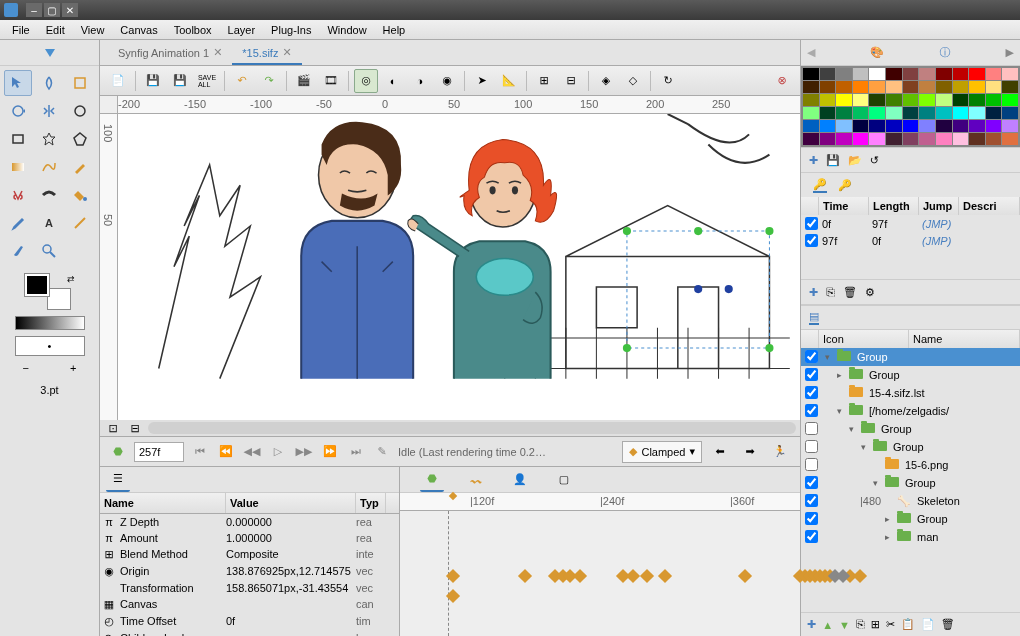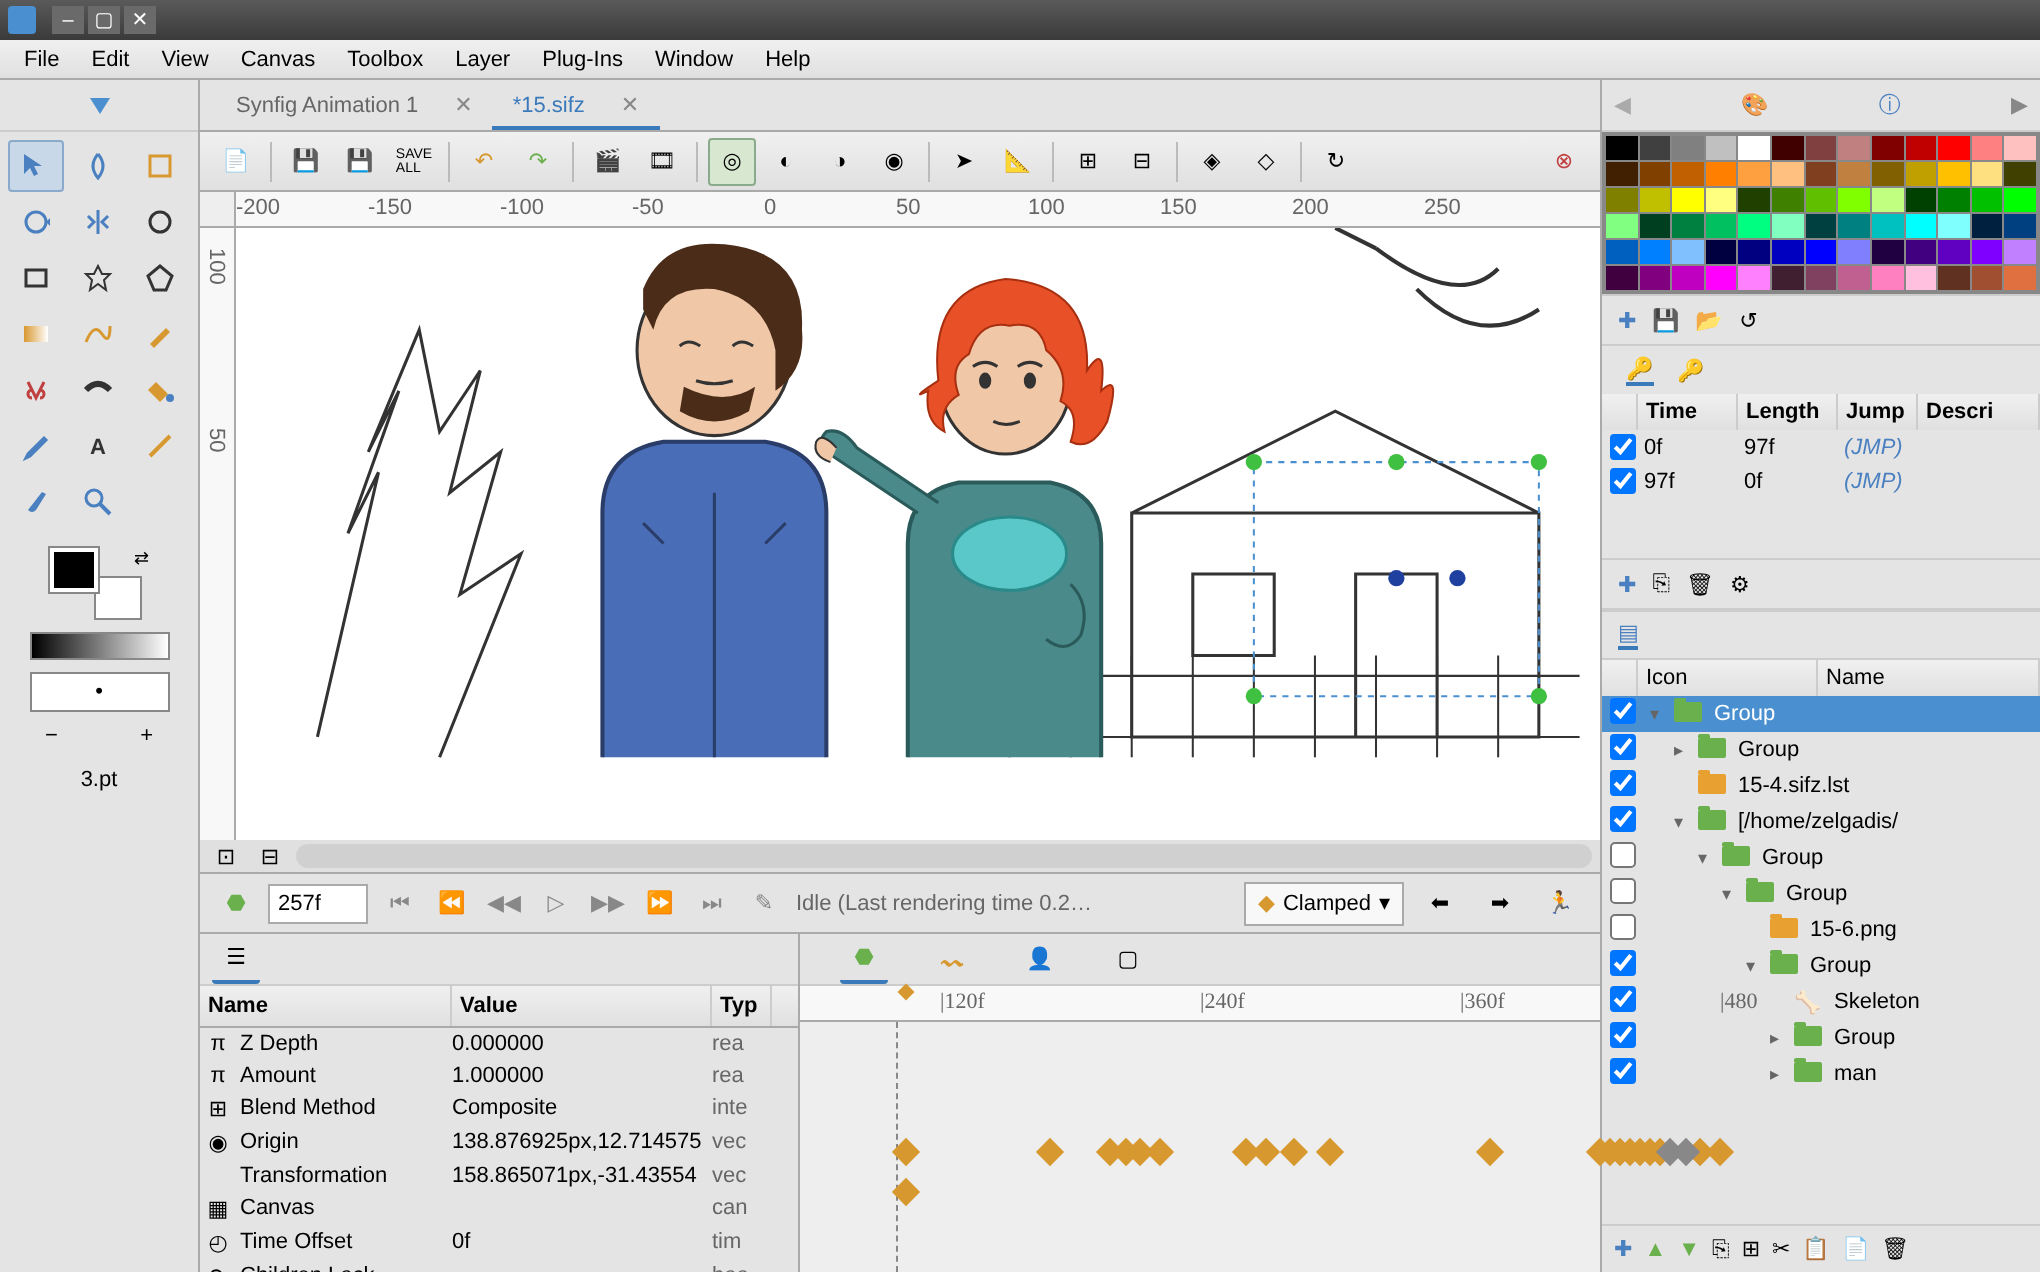--- a/index.html
+++ b/index.html
@@ -22,21 +22,21 @@
 .fg-bg .fg { position: absolute; top: 0; left: 0; width: 24px; height: 22px; background: #000; border: 2px solid #fff; box-shadow: 0 0 0 1px #888; }
 .fg-bg .bg { position: absolute; bottom: 0; right: 4px; width: 24px; height: 22px; background: #fff; border: 1px solid #888; }
 .fg-bg .swap { position: absolute; top: 0; right: 0; font-size: 9px; cursor: pointer; }
 .gradient-bar { width: 70px; height: 14px; background: linear-gradient(90deg, #000, #fff); border: 1px solid #888; }
 .blank-box { width: 70px; height: 20px; border: 1px solid #888; background: #fff; display: flex; align-items: center; justify-content: center; }
 .blank-box::after { content: '•'; }
 .pm-row { width: 70px; display: flex; justify-content: space-between; padding: 0 8px; }
 .pt-label { text-align: center; padding: 4px; }
 .center-area { flex: 1; display: flex; flex-direction: column; }
 .tab-bar { height: 26px; background: #e4e4e4; display: flex; align-items: flex-end; padding: 0 8px; border-bottom: 1px solid #aaa; }
-.tab { padding: 4px 10px; color: #666; display: flex; align-items: center; gap: 18px; cursor: pointer; border-bottom: 2px solid transparent; text-align: right; }
+.tab { padding: 4px 10px; color: #666; display: flex; align-items: center; gap: 4px; cursor: pointer; border-bottom: 2px solid transparent; text-align: right; }
 .tab.active { color: #3a7aba; border-bottom: 2px solid #3a7aba; }
 .tab .close-x { font-size: 11px; color: #888; }
 .toolbar { height: 30px; background: linear-gradient(#f0f0f0,#e0e0e0); display: flex; align-items: center; padding: 0 6px; gap: 3px; border-bottom: 1px solid #aaa; }
 .tb-btn { width: 24px; height: 24px; display: flex; align-items: center; justify-content: center; cursor: pointer; border-radius: 2px; }
 .tb-sep { width: 1px; height: 20px; background: #bbb; margin: 0 2px; }
 .canvas-area { flex: 1; position: relative; background: #e4e4e4; display: flex; flex-direction: column; }
 .ruler-h { height: 18px; background: #f8f8f8; display: flex; border-bottom: 1px solid #aaa; }
 .ruler-corner { width: 18px; background: #eee; border-right: 1px solid #aaa; }
 .ruler-ticks { flex: 1; display: flex; font-size: 9px; color: #666; position: relative; }
 .ruler-tick { position: absolute; top: 2px; }
@@ -59,21 +59,21 @@
 .params-header { display: flex; background: linear-gradient(#f0f0f0,#e0e0e0); border-bottom: 1px solid #aaa; font-weight: bold; }
 .params-header div { padding: 4px; border-right: 1px solid #ccc; }
 .param-row { display: flex; padding: 2px 0; }
 .param-row .icon-cell { width: 18px; display: flex; justify-content: center; }
 .param-row .name-cell { width: 108px; padding-left: 2px; }
 .param-row .value-cell { width: 130px; }
 .param-row .type-cell { width: 30px; color: #666; }
 .timeline-panel { flex: 1; background: #e4e4e4; display: flex; flex-direction: column; }
 .timeline-tabs { height: 26px; display: flex; align-items: center; gap: 20px; padding: 0 20px; border-bottom: 1px solid #ccc; }
 .timeline-ruler { height: 18px; background: #f8f8f8; border-bottom: 1px solid #aaa; position: relative; font-size: 9px; color: #666; }
-.tl-tick { position: absolute; top: 2px; font-family: Liberation Serif, serif; }
+.tl-tick { position: absolute; top: 2px; }
 .timeline-tracks { flex: 1; background: #eee; position: relative; }
 .keyframe { position: absolute; width: 10px; height: 10px; background: #d89830; transform: rotate(45deg); }
 .keyframe.gray { background: #888; }
 .right-panel { width: 220px; background: #e4e4e4; border-left: 1px solid #aaa; display: flex; flex-direction: column; }
 .rp-nav { height: 26px; display: flex; align-items: center; justify-content: space-between; padding: 0 6px; border-bottom: 1px solid #ccc; }
 .palette-grid { display: grid; grid-template-columns: repeat(13, 1fr); gap: 1px; padding: 2px; background: #888; }
 .palette-cell { height: 12px; cursor: pointer; }
 .rp-toolbar { height: 26px; display: flex; align-items: center; gap: 8px; padding: 0 8px; border-top: 1px solid #ccc; border-bottom: 1px solid #ccc; }
 .keyframe-section { border-bottom: 1px solid #ccc; }
 .kf-tabs { height: 24px; display: flex; align-items: center; gap: 12px; padding: 0 12px; }

